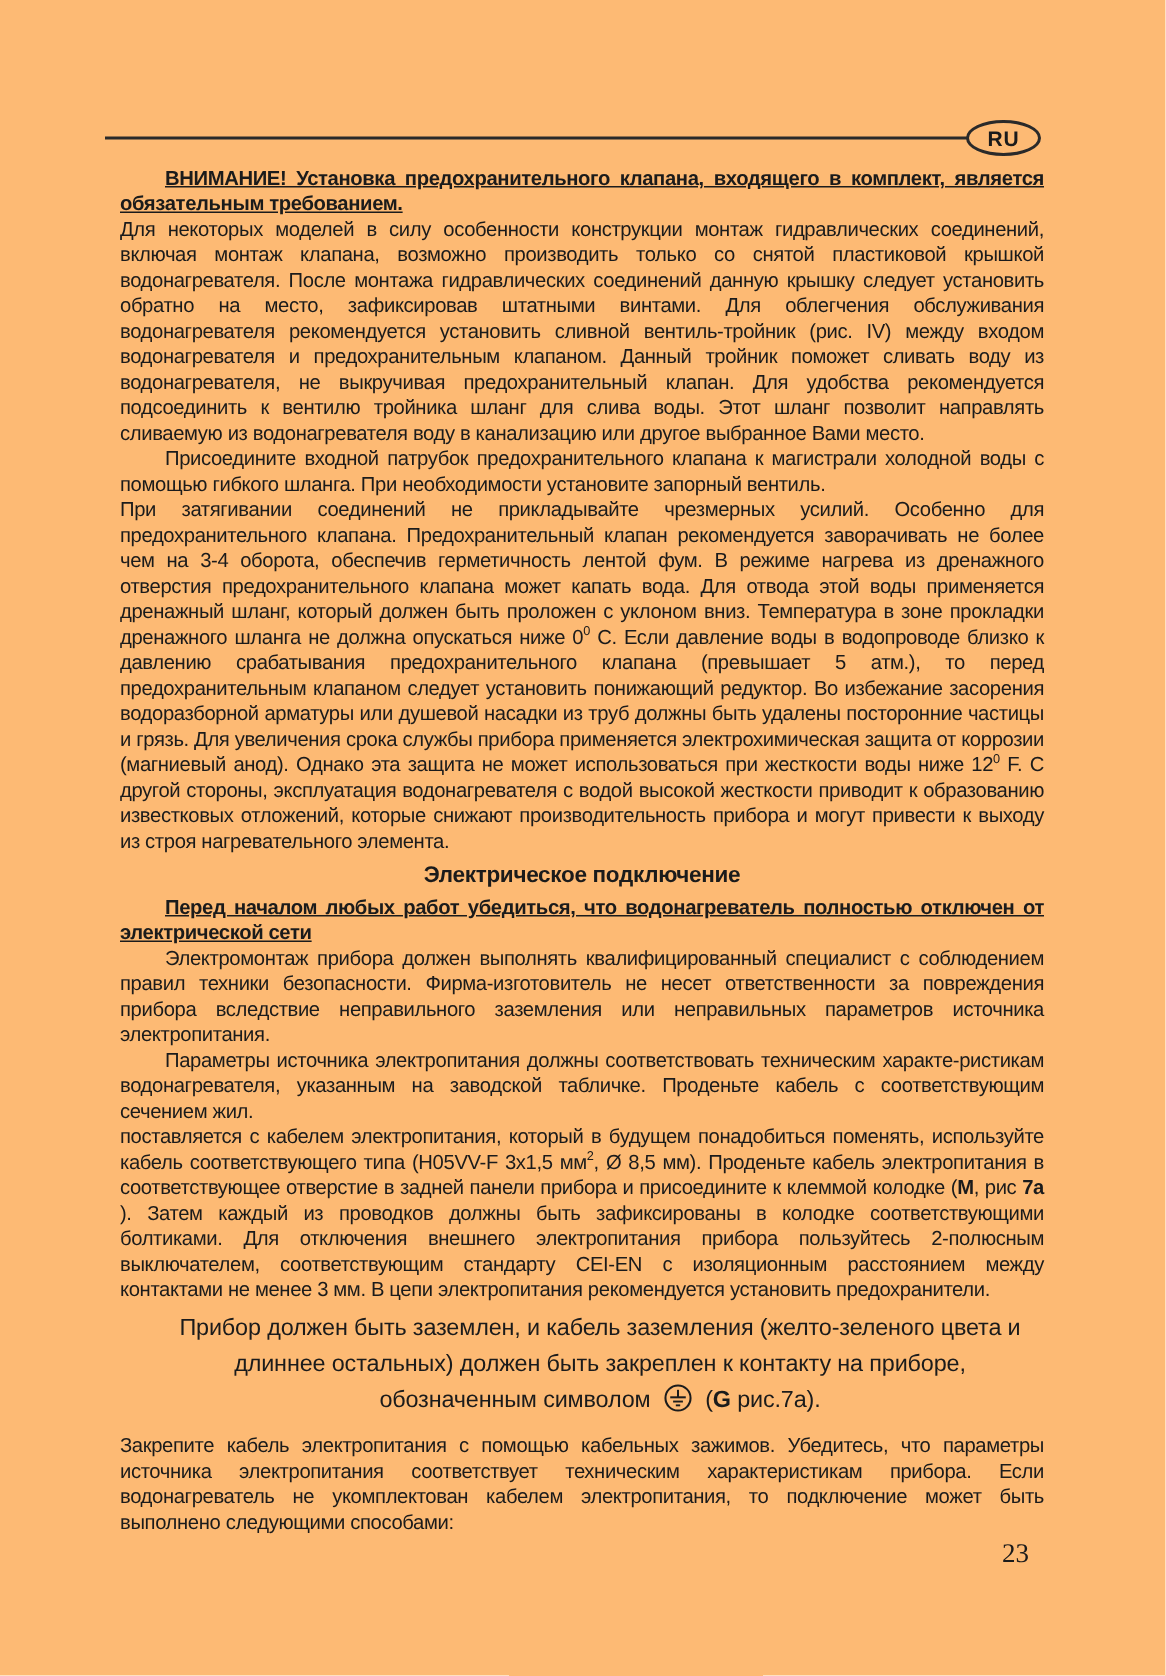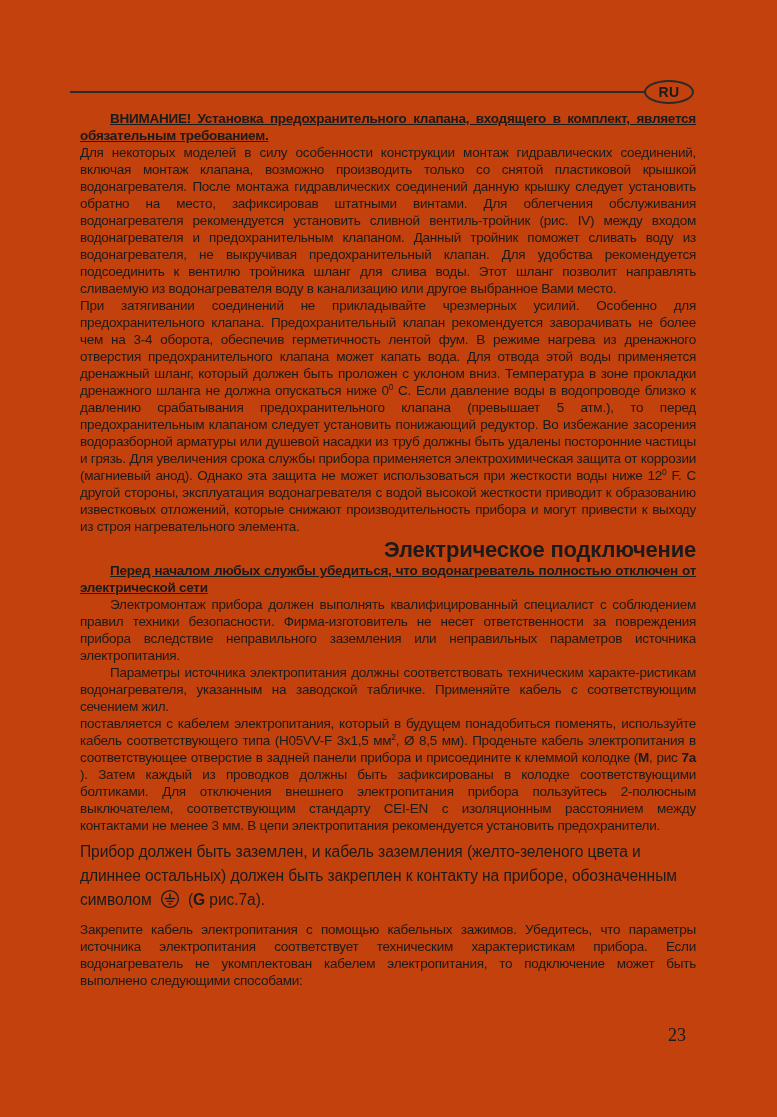--- a/index.html
+++ b/index.html
@@ -1,19 +1,19 @@
 <!DOCTYPE html>
 <html><head>
 <meta charset="utf-8">
 <style>
   html,body{margin:0;padding:0;background:#ffffff;}
   .page{
     position:relative;
     width:777px;height:1117px;
-    background:#c2410c;
+    background:#fdba74;
     overflow:hidden;
     font-family:"Liberation Sans", sans-serif;
     color:#1b1b1b;
   }
   .top-rule{
     position:absolute;left:70px;top:91px;width:576px;height:2px;background:#2a2a2a;
   }
   .ru-badge{
     position:absolute;left:644px;top:80px;width:50px;height:24px;
     border:2px solid #2a2a2a;border-radius:50%;
@@ -28,27 +28,27 @@
     margin:0;
     font-size:13.5px;
     line-height:17px;
     letter-spacing:-0.25px;
     text-align:justify;
     color:#1b1b1b;
   }
   .para.indent{text-indent:30px;}
   .para.attention{font-weight:700;text-decoration:underline;}
   .para.heading{
-    font-size:22px;font-weight:700;text-align:right;
+    font-size:15px;font-weight:700;text-align:center;
     line-height:23px;letter-spacing:-0.2px;
     margin:3px 0 1px 0;
   }
   .para.large{
     font-size:15.6px;line-height:24px;letter-spacing:-0.1px;
-    text-align:left;margin-top:6px;
+    text-align:center;margin-top:6px;margin-left:24px;
   }
   .para.body-spaced{margin-top:9px;}
   sup{font-size:8.5px;line-height:0;vertical-align:super;}
   .earth-icon{
     display:inline-block;vertical-align:-4px;margin:0 4px;
   }
   .page-number{
     position:absolute;left:668px;top:1025px;
     font-family:"Liberation Serif", serif;
     font-size:18px;color:#1b1b1b;
@@ -58,25 +58,26 @@
 <body>
 
 <div class="page">
   <div class="top-rule"></div>
   <div class="ru-badge">
     <span>RU</span>
   </div>
   <div class="content">
       <p class="para attention indent"><span>ВНИМАНИЕ! Установка предохранительного клапана, входящего в комплект, является обязательным требованием.</span></p>
       <p class="para body"><span>Для некоторых моделей в силу особенности конструкции монтаж гидравлических соединений, включая монтаж клапана, возможно производить только со снятой пластиковой крышкой водонагревателя. После монтажа гидравлических соединений данную крышку следует установить обратно на место, зафиксировав штатными винтами. Для облегчения обслуживания водонагревателя рекомендуется установить сливной вентиль-тройник (рис. IV) между входом водонагревателя и предохранительным клапаном. Данный тройник поможет сливать воду из водонагревателя, не выкручивая предохранительный клапан. Для удобства рекомендуется подсоединить к вентилю тройника шланг для слива воды. Этот шланг позволит направлять сливаемую из водонагревателя воду в канализацию или другое выбранное Вами место.</span></p>
+      <p class="para body indent"><span>Присоедините входной патрубок предохранительного клапана к магистрали холодной воды с помощью гибкого шланга. При необходимости установите запорный вентиль.</span></p>
       <p class="para body"><span>При затягивании соединений не прикладывайте чрезмерных усилий. Особенно для предохранительного клапана. Предохранительный клапан рекомендуется заворачивать не более чем на 3-4 оборота, обеспечив герметичность лентой фум. В режиме нагрева из дренажного отверстия предохранительного клапана может капать вода. Для отвода этой воды применяется дренажный шланг, который должен быть проложен с уклоном вниз. Температура в зоне прокладки дренажного шланга не должна опускаться ниже 0</span><sup>0</sup><span> С. Если давление воды в водопроводе близко к давлению срабатывания предохранительного клапана (превышает 5 атм.), то перед предохранительным клапаном следует установить понижающий редуктор. Во избежание засорения водоразборной арматуры или душевой насадки из труб должны быть удалены посторонние частицы и грязь. Для увеличения срока службы прибора применяется электрохимическая защита от коррозии (магниевый анод). Однако эта защита не может использоваться при жесткости воды ниже 12</span><sup>0</sup><span> F. С другой стороны, эксплуатация водонагревателя с водой высокой жесткости приводит к образованию известковых отложений, которые снижают производительность прибора и могут привести к выходу из строя нагревательного элемента.</span></p>
       <p class="para heading"><span>Электрическое подключение</span></p>
-      <p class="para attention indent"><span>Перед началом любых службы убедиться, что водонагреватель полностью отключен от электрической сети</span></p>
+      <p class="para attention indent"><span>Перед началом любых работ убедиться, что водонагреватель полностью отключен от электрической сети</span></p>
       <p class="para body indent"><span>Электромонтаж прибора должен выполнять квалифицированный специалист с соблюдением правил техники безопасности. Фирма-изготовитель не несет ответственности за повреждения прибора вследствие неправильного заземления или неправильных параметров источника электропитания.</span></p>
-      <p class="para body indent"><span>Параметры источника электропитания должны соответствовать техническим характе-ристикам водонагревателя, указанным на заводской табличке. Применяйте кабель с соответствующим сечением жил.</span></p>
+      <p class="para body indent"><span>Параметры источника электропитания должны соответствовать техническим характе-ристикам водонагревателя, указанным на заводской табличке. Проденьте кабель с соответствующим сечением жил.</span></p>
       <p class="para body"><span>поставляется с кабелем электропитания, который в будущем понадобиться поменять, используйте кабель соответствующего типа (H05VV-F 3x1,5 мм</span><sup>2</sup><span>, Ø 8,5 мм). Проденьте кабель электропитания в соответствующее отверстие в задней панели прибора и присоедините к клеммой колодке (</span><span style="font-weight: 700;">М</span><span>, рис </span><span style="font-weight: 700;">7а</span><span> ). Затем каждый из проводков должны быть зафиксированы в колодке соответствующими болтиками. Для отключения внешнего электропитания прибора пользуйтесь 2-полюсным выключателем, соответствующим стандарту CEI-EN с изоляционным расстоянием между контактами не менее 3 мм. В цепи электропитания рекомендуется установить предохранители.</span></p>
       <p class="para large"><span>Прибор должен быть заземлен, и кабель заземления (желто-зеленого цвета и длиннее остальных) должен быть закреплен к контакту на приборе, обозначенным символом </span><svg class="earth-icon" width="20" height="20" viewBox="0 0 22 22" aria-hidden="true">
     <circle cx="11" cy="11" r="9.2" fill="none" stroke="#1c1c1c" stroke-width="1.5"></circle>
     <line x1="11" y1="5" x2="11" y2="10.5" stroke="#1c1c1c" stroke-width="1.5"></line>
     <line x1="5.3" y1="10.5" x2="16.7" y2="10.5" stroke="#1c1c1c" stroke-width="1.5"></line>
     <line x1="7.4" y1="13.6" x2="14.6" y2="13.6" stroke="#1c1c1c" stroke-width="1.4"></line>
     <line x1="9.4" y1="16.4" x2="12.6" y2="16.4" stroke="#1c1c1c" stroke-width="1.4"></line>
   </svg><span> (</span><span style="font-weight: 700;">G</span><span> рис.7а).</span></p>
       <p class="para body-spaced"><span>Закрепите кабель электропитания с помощью кабельных зажимов. Убедитесь, что параметры источника электропитания соответствует техническим характеристикам прибора. Если водонагреватель не укомплектован кабелем электропитания, то подключение может быть выполнено следующими способами:</span></p>
     </div>

